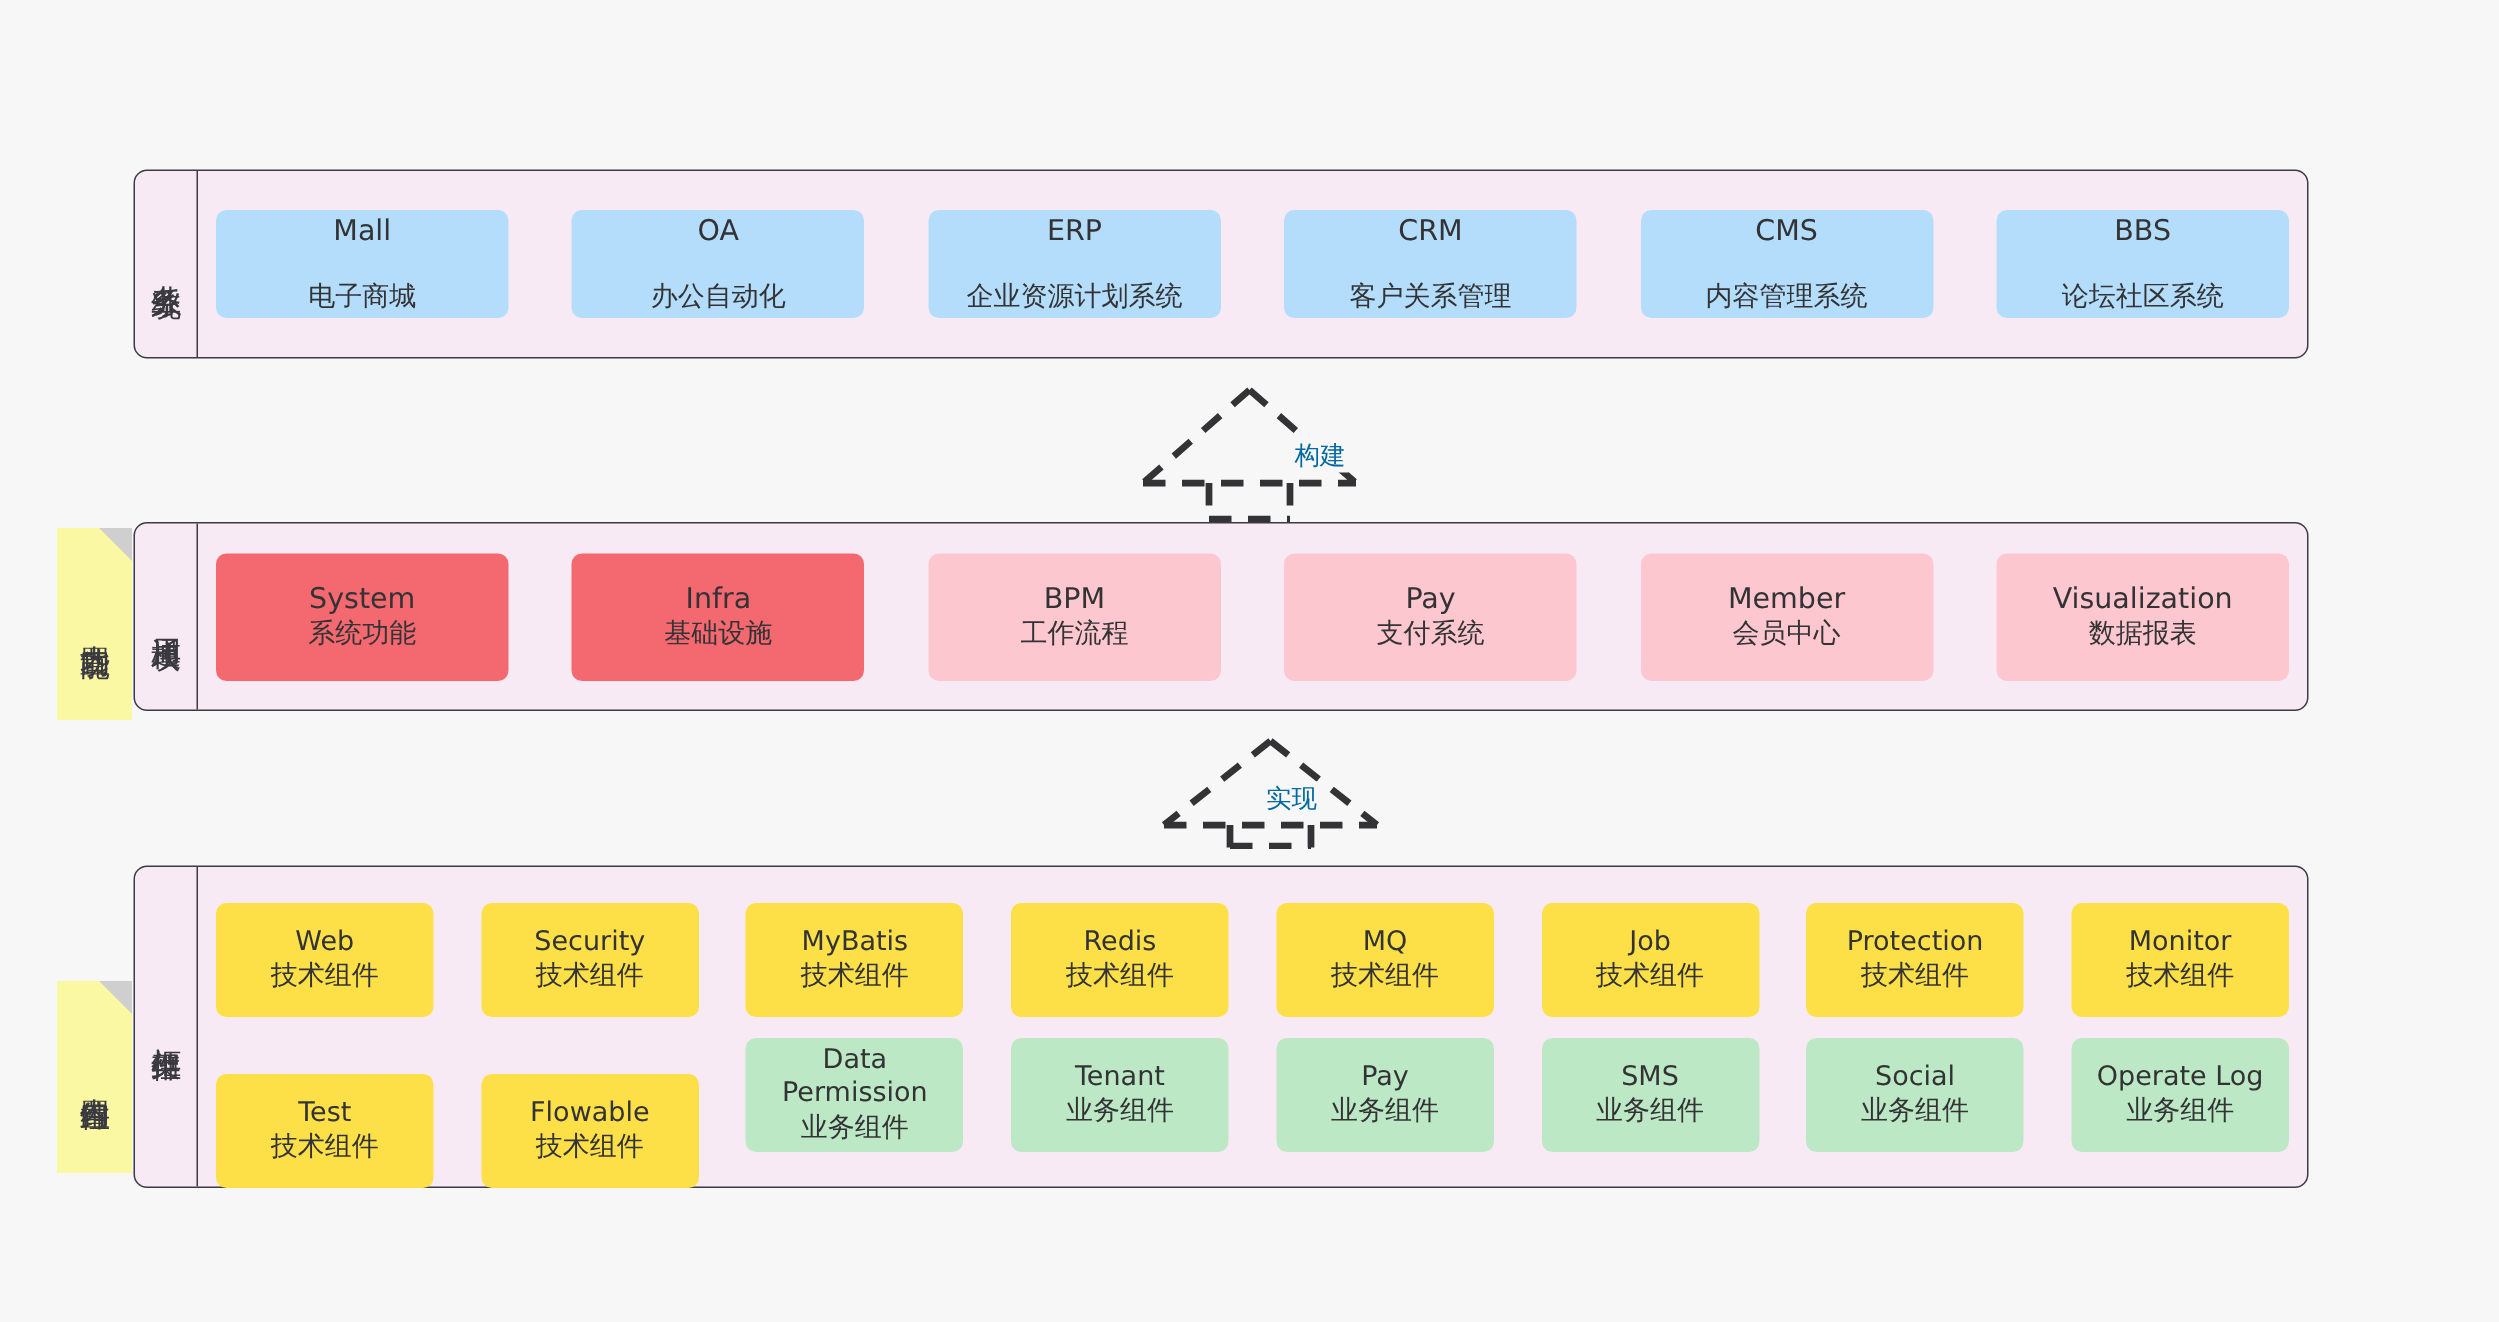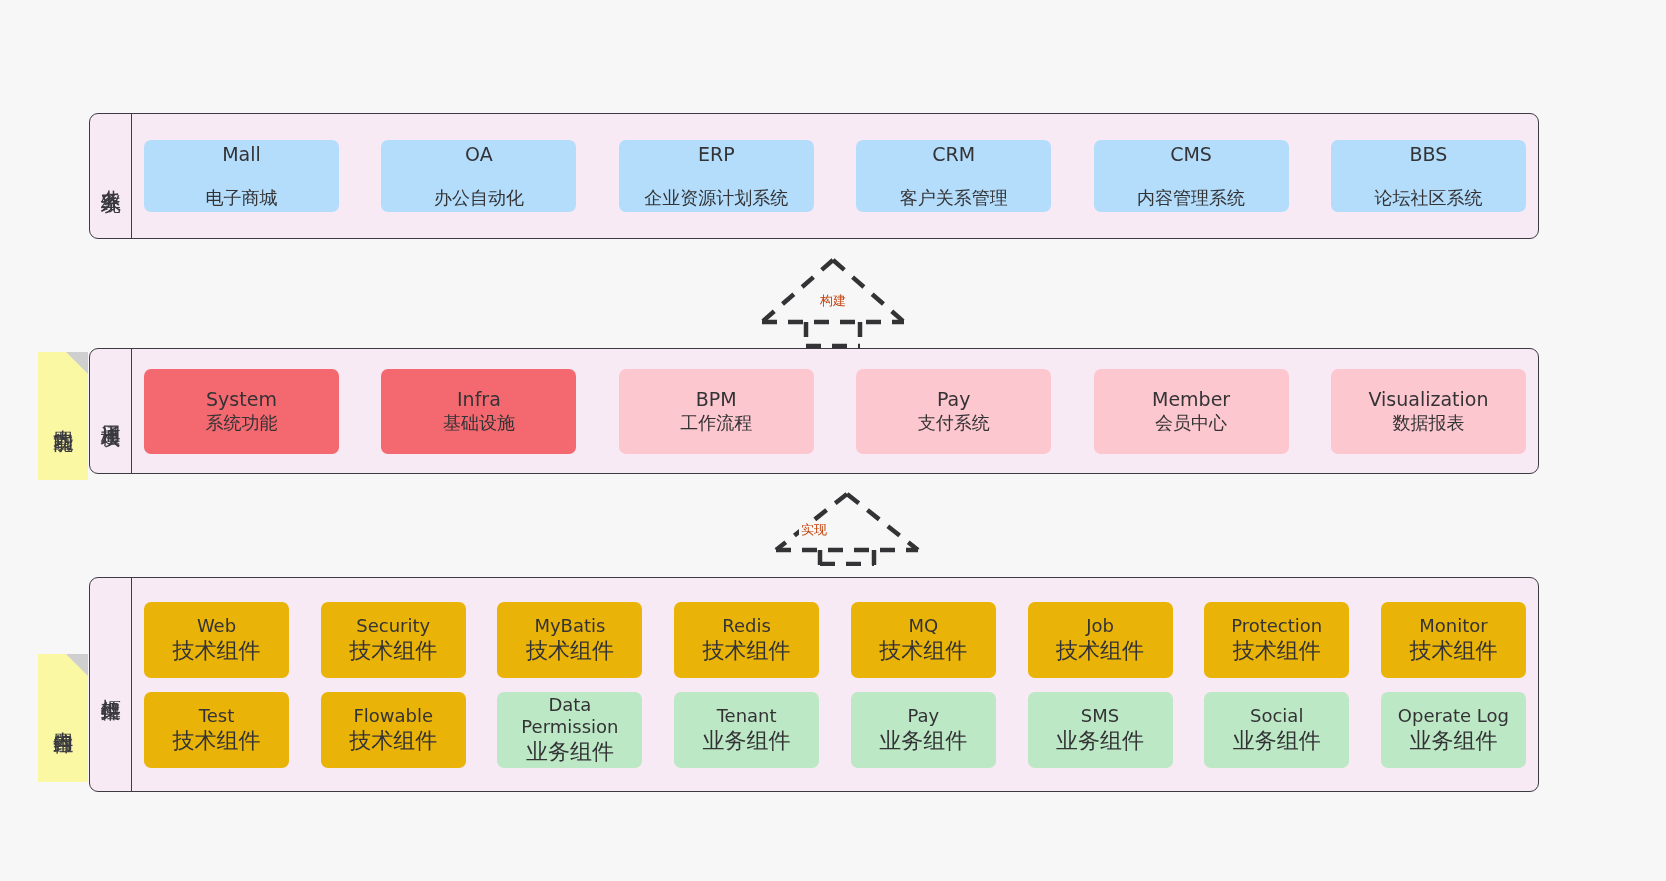--- a/index.html
+++ b/index.html
@@ -80,34 +80,34 @@
     line-height: 1.24;
     color: #333336;
     padding: 4px 6px;
   }
   .node .en { font-size: 19px; }
   .node .cn { font-size: 18px; }
 
   .blue  { background: #b3ddfb; gap: 20px; }
   .red   { background: #f4696f; }
   .pink  { background: #fcc7ce; text-align: center; }
-  .green { background: #eab308; }
+  .green { background: #fde047; margin-top: 24px; }
   .mint  { background: #bde8c5; }
 
   
   #layer-business { left: 89px; top: 113px; width: 1450px; height: 126px; }
   #layer-business .node { width: 195px; height: 72px; }
 
   #layer-common { left: 89px; top: 348px; width: 1450px; height: 126px; }
   #layer-common .node { width: 195px; height: 85px; }
 
   #layer-framework { left: 89px; top: 577px; width: 1450px; height: 215px; }
   #layer-framework .node { width: 145px; height: 76px; }
   #layer-framework .node .en { font-size: 18px; }
-  #layer-framework .node .cn { font-size: 22px; }
+  #layer-framework .node .cn { font-size: 18px; }
 
   
   .note {
     position: absolute;
     background: #fbf8a4;
     box-sizing: border-box;
     display: flex;
     align-items: center;
     justify-content: center;
   }
@@ -127,25 +127,26 @@
     color: #39393f;
     white-space: nowrap;
   }
   #note-common { left: 38px; top: 352px; width: 50px; height: 128px; }
   #note-framework { left: 38px; top: 654px; width: 50px; height: 128px; }
 
   
   .arrow { position: absolute; }
   .arrow-label {
     position: absolute;
-    font-size: 13px;
-    color: #c2410c;
+    font-size: 17px;
+    color: #0369a1;
     background: #f7f7f7;
     padding: 0 2px;
     white-space: nowrap;
+    margin-left: 43px;
   }
   #arrow-build { left: 758px; top: 256px; width: 150px; height: 92px; }
   #arrow-build-label { left: 818px; top: 292px; }
   #arrow-impl { left: 772px; top: 490px; width: 150px; height: 76px; }
   #arrow-impl-label { left: 799px; top: 521px; }
 </style>
 </head>
 <body>
 
 <div id="canvas">

